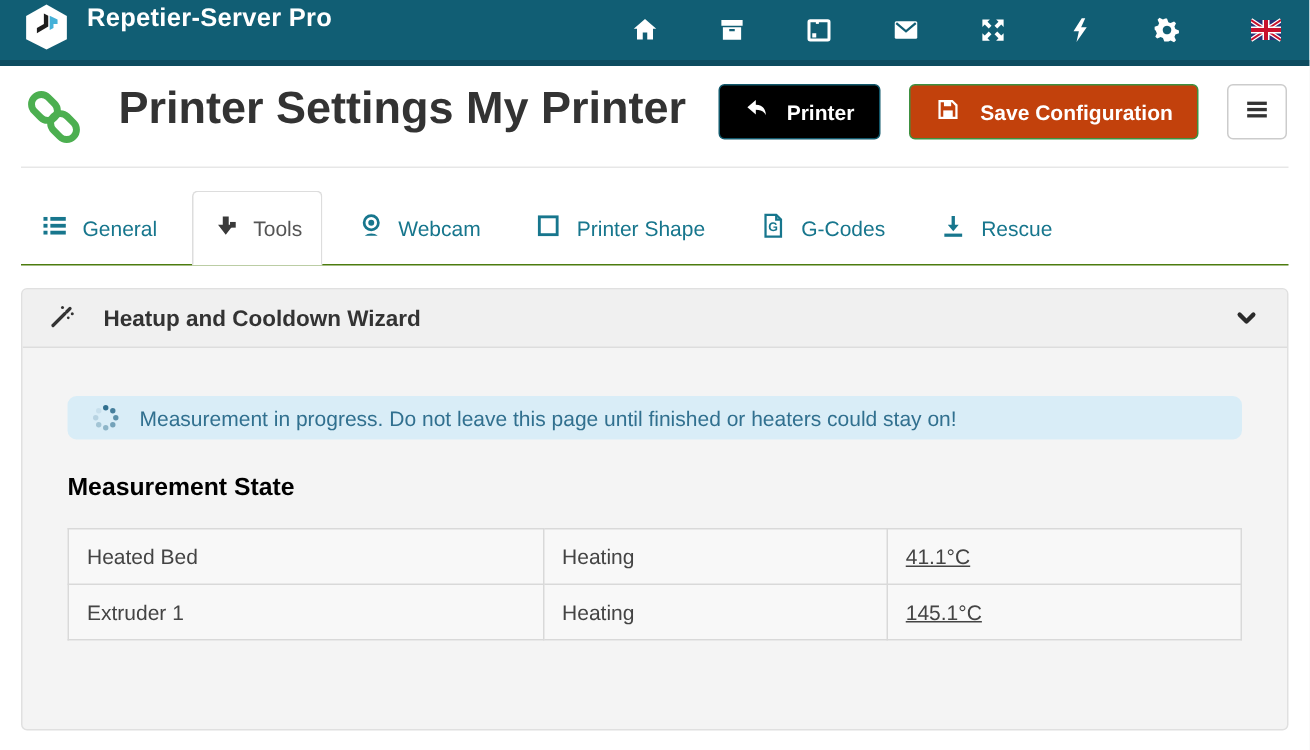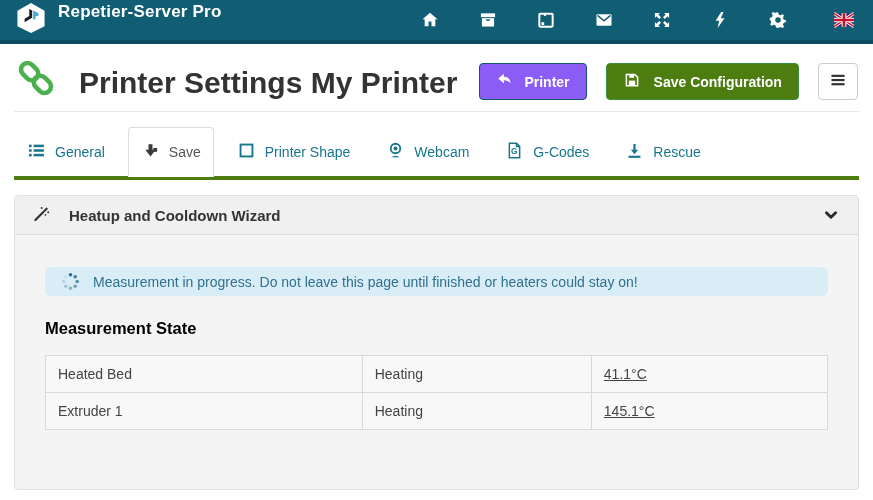--- a/index.html
+++ b/index.html
@@ -19,37 +19,37 @@
     align-items: center;
     padding: 0 16px;
   }
   .brand { display: flex; cursor: pointer; }
   .brand-text { color: #fff; font-size: 17px; font-weight: bold; margin-left: 12px; letter-spacing: .2px; }
   .nav-icons { margin-left: auto; display: flex; align-items: center; gap: 36px; margin-right: 2px; }
   .nav-ic { width: 22px; height: 22px; display: inline-flex; align-items: center; justify-content: center; cursor: pointer; }
   .nav-ic svg { width: 20px; height: 20px; }
   .flag-ic { margin-left: 8px; }
   
-  .page-header { display: flex; align-items: flex-end; padding: 12px 15px 9px 14px; }
+  .page-header { display: flex; align-items: flex-start; padding: 12px 15px 9px 14px; }
   .chain-wrap { width: 44px; height: 44px; margin-right: 21px; flex: none; }
   .page-title { font-size: 30px; font-weight: 600; color: #333; white-space: nowrap; }
   .btn {
     display: inline-flex; align-items: center; gap: 10px;
     padding: 0 16px; height: 37px;
     border-radius: 4px; border: 1px solid transparent;
     font-family: "Liberation Sans", sans-serif;
     font-size: 14px; font-weight: bold; color: #fff; cursor: pointer;
   }
   .btn svg { width: 18px; height: 18px; }
-  .btn-teal { background: #8b5cf6; border-color: #11586b; margin-left: 22px; }
-  .btn-green { background: #4d7c0f; border-color: #3d9141; margin-left: 19px; gap: 13px; }
+  .btn-teal { background: #000000; border-color: #11586b; margin-left: 22px; }
+  .btn-green { background: #c2410c; border-color: #3d9141; margin-left: 19px; gap: 13px; }
   .btn-menu { background: #fff; border: 1px solid #cccccc; padding: 0 10px; margin-left: auto; }
   .header-divider { border-top: 1px solid #e7e7e7; margin: 2px 14px 0; }
   
-  .tabs { display: flex; align-items: flex-end; margin: 15px 14px 0; border-bottom: 4px solid #4d7c0f; }
+  .tabs { display: flex; align-items: flex-end; margin: 15px 14px 0; border-bottom: 1px solid #4d7c0f; }
   .tab {
     display: inline-flex; align-items: center; gap: 9px;
     padding: 13px 12px; margin-right: 10px; margin-bottom: -1px;
     font-size: 14px; color: #17768d;
     border: 1px solid transparent; border-radius: 4px 4px 0 0;
     cursor: pointer; white-space: nowrap;
   }
   .tab svg { width: 19px; height: 19px; }
   .tab.active { background: #fff; border-color: #ddd #ddd #fff #ddd; color: #555; }
   
@@ -213,39 +213,39 @@
       </span>
       <span>General</span>
     </div>
     <div class="tab active">
       <span>
         <svg viewBox="0 0 24 24" fill="#3a3a3a">
             <path d="M9.5 4.2 h5 v7 h4 L12 19.5 5.5 11.2 h4 z"></path>
             <rect x="15.6" y="8.8" width="4.8" height="4.8"></rect>
           </svg>
       </span>
-      <span>Save</span>
-    </div>
-    <div class="tab">
-      <span>
-        <svg viewBox="0 0 24 24">
-            <rect x="4.5" y="4.5" width="15" height="15" fill="none" stroke="#17768d" stroke-width="2.4"></rect>
-          </svg>
-      </span>
-      <span>Printer Shape</span>
+      <span>Tools</span>
     </div>
     <div class="tab">
       <span>
         <svg viewBox="0 0 24 24">
             <circle cx="12" cy="9.5" r="6" fill="none" stroke="#17768d" stroke-width="2.3"></circle>
             <circle cx="12" cy="9.5" r="2.5" fill="#17768d"></circle>
             <path d="M6.5 20.5 a7 5 0 0 1 11 0 z" fill="#17768d"></path>
           </svg>
       </span>
       <span>Webcam</span>
+    </div>
+    <div class="tab">
+      <span>
+        <svg viewBox="0 0 24 24">
+            <rect x="4.5" y="4.5" width="15" height="15" fill="none" stroke="#17768d" stroke-width="2.4"></rect>
+          </svg>
+      </span>
+      <span>Printer Shape</span>
     </div>
     <div class="tab">
       <span>
         <svg viewBox="0 0 24 24">
             <path d="M5.5 2.8 h9 l4 4 v14.4 h-13 z" fill="none" stroke="#17768d" stroke-width="1.9"></path>
             <path d="M14.5 2.8 v4 h4" fill="none" stroke="#17768d" stroke-width="1.9"></path>
             <text x="11.8" y="16.6" font-family="Liberation Sans, sans-serif" font-size="10.5" font-weight="bold" fill="#17768d" text-anchor="middle">G</text>
           </svg>
       </span>
       <span>G-Codes</span>

